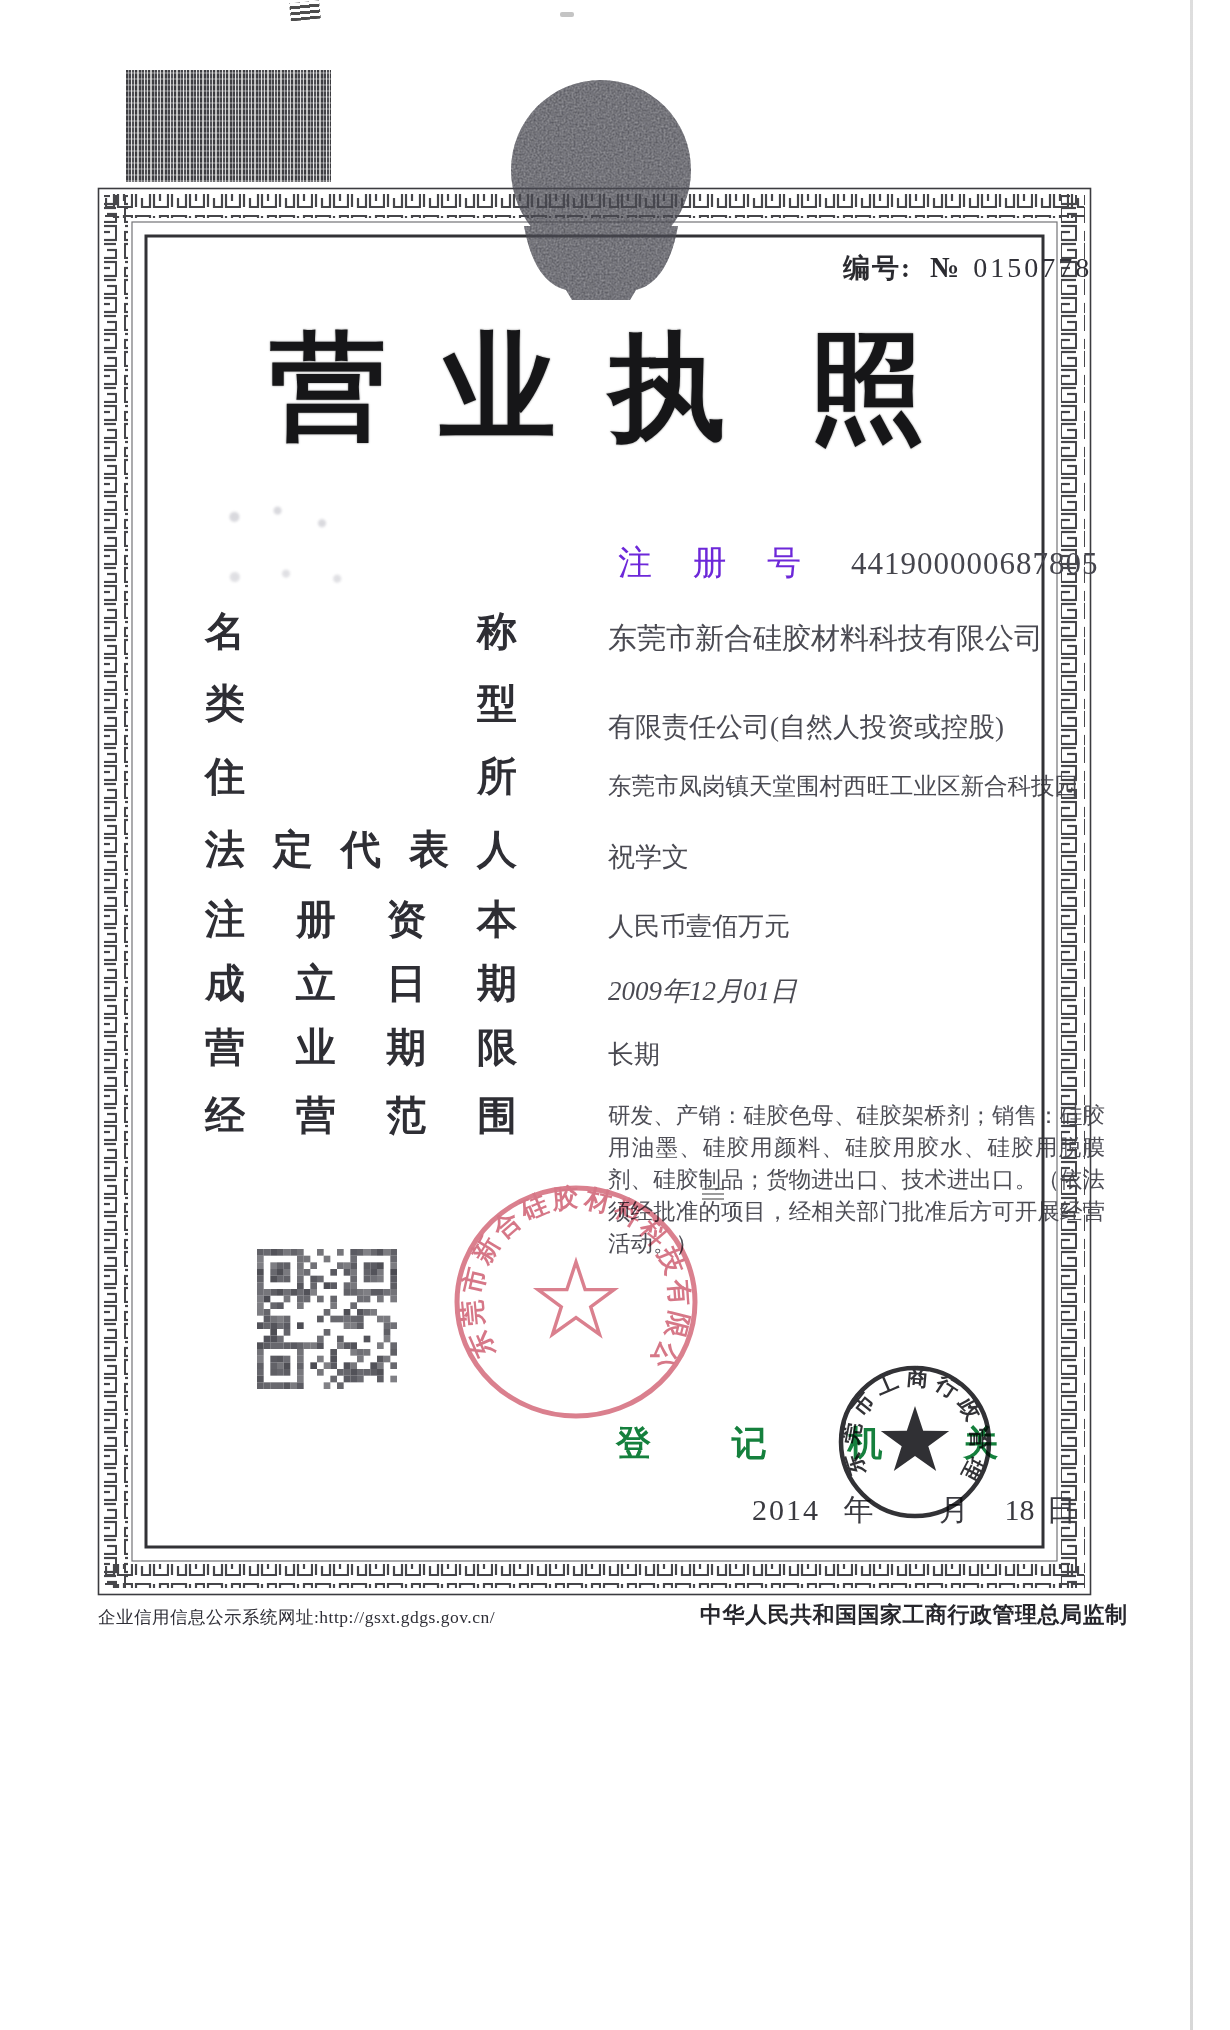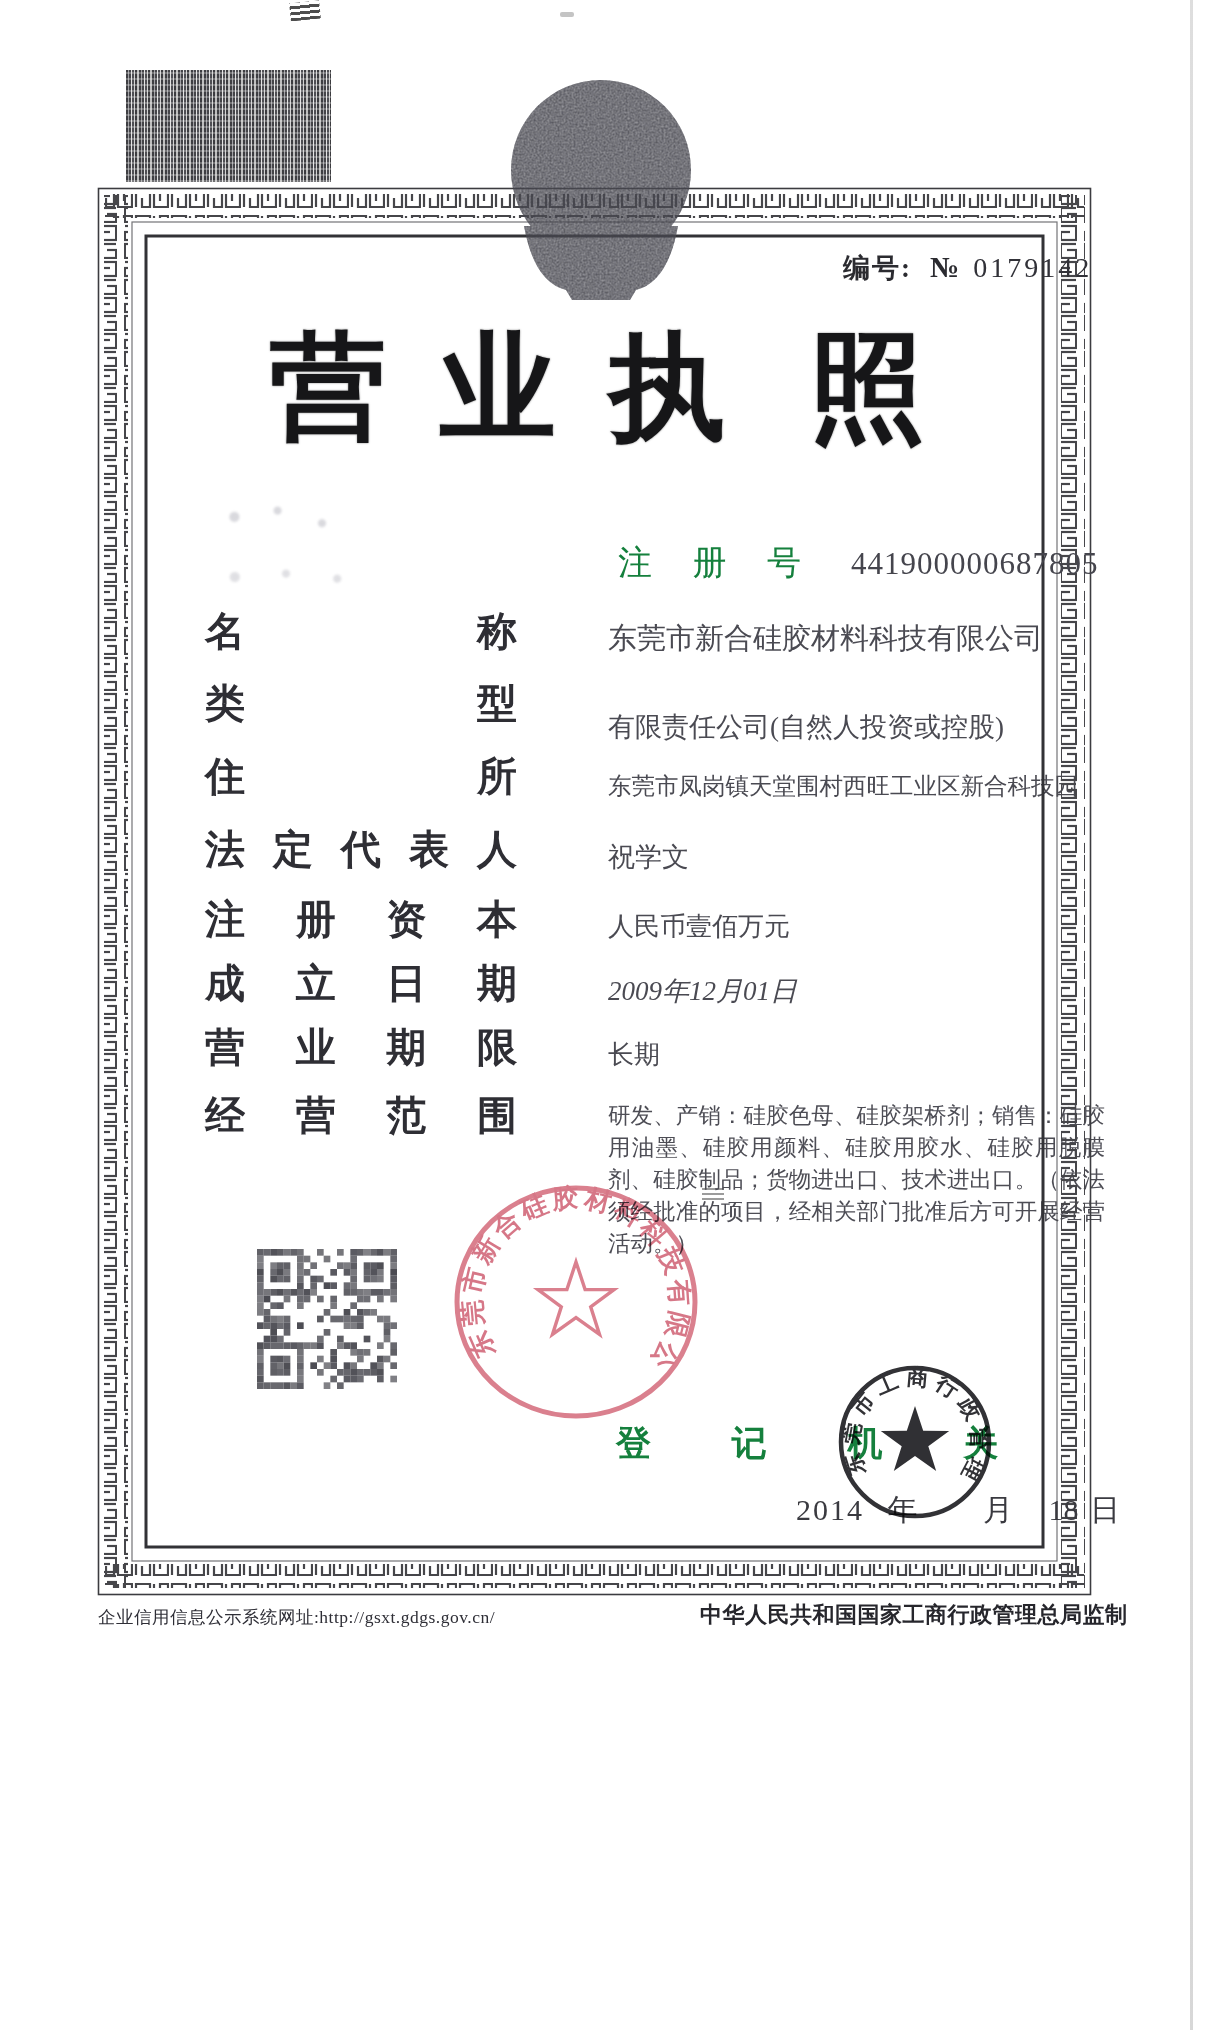--- a/index.html
+++ b/index.html
@@ -43,33 +43,33 @@
   .serial .num{font-size:28px;margin-left:10px;letter-spacing:3px;color:#313138;}
 
   
   .title{left:270px;top:330px;width:655px;display:flex;justify-content:space-between;}
   .title span{font-size:116px;line-height:1;font-weight:900;color:#161618;
               text-shadow:0 0 2px rgba(0,0,0,.55);filter:blur(.4px);}
   .title span:nth-child(3){margin-right:30px;}
 
   
   .regline{left:618px;top:540px;white-space:nowrap;}
-  .regline .lbl{font-size:34px;letter-spacing:16px;color:#15803d;}
+  .regline .lbl{font-size:34px;letter-spacing:16px;color:#6d28d9;}
   .regline .num{font-size:31px;margin-left:30px;letter-spacing:1px;color:#45454d;}
 
   
   .row-label{position:absolute;left:205px;width:312px;display:flex;justify-content:space-between;
              font-size:40px;font-weight:600;color:#2e2e34;line-height:1;filter:blur(.25px);}
   .row-value{position:absolute;left:608px;width:500px;white-space:nowrap;color:#4a4a52;line-height:1.15;}
   .row-value.wrap{white-space:normal;width:497px;text-align:justify;line-height:1.42;color:#4d4d55;}
 
   
   .registrar{left:616px;top:1420px;font-size:35px;font-weight:600;letter-spacing:36px;color:#15803d;white-space:nowrap;filter:blur(.25px);}
   .issue-date{left:752px;top:1490px;font-size:30px;color:#3a3a40;white-space:nowrap;z-index:4;}
-  .issue-date .y{letter-spacing:2px;margin-left:44px;}
+  .issue-date .y{letter-spacing:2px;}
   .issue-date .u1{margin-left:16px;}
   .issue-date .u2{margin-left:58px;}
   .issue-date .d{margin-left:28px;}
   .issue-date .u3{margin-left:4px;}
 
   
   .footer-left{left:98px;top:1605px;font-size:17.5px;color:#2e2e36;letter-spacing:.5px;white-space:nowrap;}
   .footer-right{left:700px;top:1600px;font-size:22px;font-weight:700;color:#26262c;letter-spacing:.5px;white-space:nowrap;}
 
   .z1{z-index:1}.z2{z-index:2}.z3{z-index:3}.z5{z-index:5}
@@ -120,21 +120,21 @@
   </g>
   <g filter="url(#speck)" fill="#3e3e46">
     <circle cx="105" cy="102" r="90"></circle>
     <path d="M28 158 Q38 214 70 222 L76 232 H134 L140 222 Q172 214 182 158 Z"></path>
   </g>
 </svg>
 
 <div class="abs serial z2">
   <span class="lbl">编号:</span>
   <span class="no-sym">№</span>
-  <span class="num">0179142</span>
+  <span class="num">0150778</span>
 </div>
 
 <div class="abs title z2" id="title">
     <span>营</span>
     <span>业</span>
     <span>执</span>
     <span>照</span>
   </div>
 
 <div class="abs regline z2">

